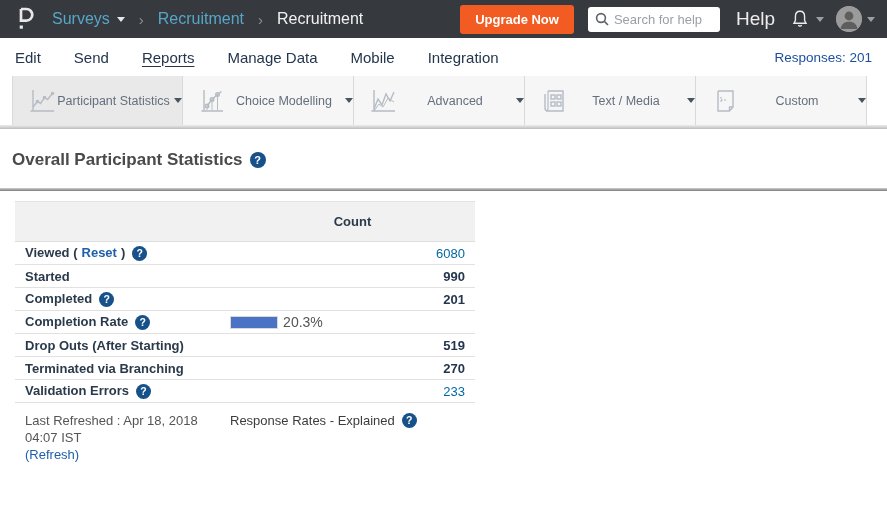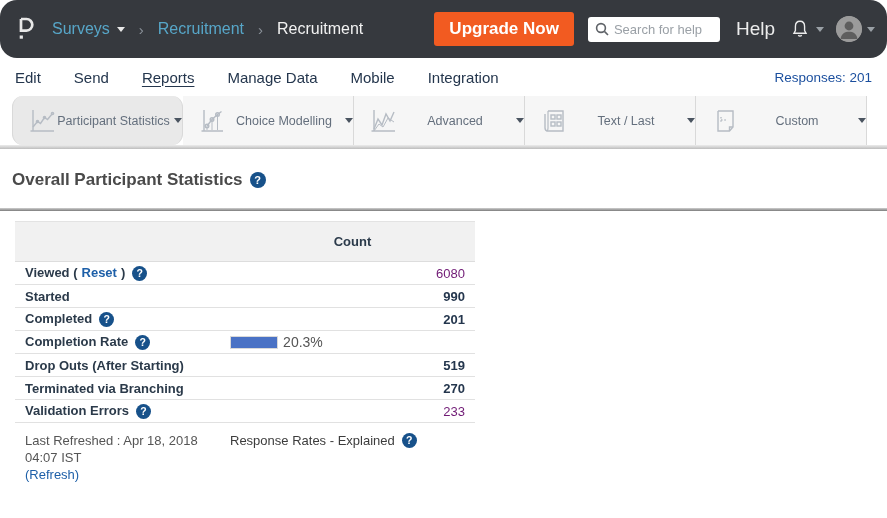--- a/index.html
+++ b/index.html
@@ -1,69 +1,69 @@
 <!DOCTYPE html>
 <html><head>
 <meta charset="utf-8">
 <style>
   * { margin:0; padding:0; box-sizing:border-box; }
   html,body { width:887px; height:518px; background:#fff; overflow:hidden;
               font-family:"Liberation Sans", sans-serif; }
 
   
-  .topbar { height:58px; background:#36393e; display:flex; align-items:center; padding:0 12px;border-radius:17px; }
+  .topbar { height:38px; background:#36393e; display:flex; align-items:center; padding:0 12px; }
   .logo { width:26px; height:30px; display:flex; align-items:center; justify-content:center; margin-right:14px; cursor:pointer; }
   .crumb { font-size:16px; display:flex; align-items:center; }
   .crumb-teal { color:#57a6c8; cursor:pointer; }
   .crumb-sep { color:#8a9199; margin:0 14px; font-size:15px; }
   .crumb-current { color:#f2f2f2; }
   .caret { display:inline-block; width:0; height:0; border-left:4px solid transparent; border-right:4px solid transparent; border-top:5px solid currentColor; margin-left:7px; vertical-align:middle; }
   .caret-light { color:#e8e8e8; }
   .caret-gray { color:#9aa0a6; margin-left:5px; }
   .topbar-right { margin-left:auto; display:flex; align-items:center; }
-  .upgrade-btn { background:#f25b21; color:#fff; font-weight:bold; font-size:17px; border:none; border-radius:3px; padding:7px 15px; cursor:pointer; }
+  .upgrade-btn { background:#f25b21; color:#fff; font-weight:bold; font-size:13px; border:none; border-radius:3px; padding:7px 15px; cursor:pointer; }
   .search-wrap { position:relative; margin-left:14px; }
   .search-wrap svg { position:absolute; left:7px; top:5px; }
   .search-input { width:132px; height:25px; border:none; border-radius:3px; padding:0 6px 0 26px; font-size:13px; color:#333; outline:none; }
   .search-input::placeholder { color:#9aa0a6; }
   .help-link { color:#ececec; font-size:19px; margin-left:16px; cursor:pointer; }
   .bell { margin-left:14px; cursor:pointer; display:flex; align-items:center; }
   .avatar { width:26px; height:26px; border-radius:50%; background:#9b9b9b; overflow:hidden; margin-left:12px; cursor:pointer; }
 
   
   .surveynav { height:38px; background:#fff; display:flex; align-items:center; padding:0 15px; }
   .nav-item { font-size:15px; color:#24364d; margin-right:33px; cursor:pointer; font-weight:500; }
   .nav-item.active { text-decoration:underline; text-underline-offset:3px; }
   .responses { margin-left:auto; color:#1b4f9e; font-size:13.5px; font-weight:500; }
 
   
   .tabstrip { height:49px; display:flex; padding-left:12px; }
   .rtab { width:171px; background:#f6f6f6; border-right:1px solid #d9d9d9; display:flex; align-items:center; padding-left:14px; cursor:pointer; }
   .rtab:first-child { border-left:1px solid #d9d9d9; }
-  .rtab.active { background:#e9e9e9;border-radius:11px; }
+  .rtab.active { background:#e9e9e9; }
   .rtab-label { flex:1; text-align:center; font-size:12.5px; color:#646f7d; font-weight:500; }
   .rtab .caret { border-top-color:#4a5460; margin-left:4px; }
   .rtab-icon { display:flex; }
   .tab-shadow { height:4px; background:linear-gradient(#ececec,#bdbdbd); }
 
   
   .content { padding:0 0 0 12px; }
   .page-title-row { display:flex; align-items:center; padding:21px 0 18px 0; }
   .page-title { font-size:17px; font-weight:bold; color:#4a4a4a; }
   .help-icon { display:inline-block; width:15px; height:15px; border-radius:50%; background:#17518a; color:#fff; font-size:10.5px; font-weight:bold; line-height:15px; text-align:center; margin-left:7px; cursor:pointer; }
   .help-icon::before { content:"?"; }
   .title-divider { height:3px; background:linear-gradient(#cfcfcf,#7c7c7c); margin-left:-12px; }
 
   .stats-table { width:460px; margin:10px 0 0 3px; font-size:13px; }
   .t-header { background:#f1f1f1; border-top:1px solid #e3e3e3; border-bottom:1px solid #dddddd; height:41px; display:flex; align-items:center; }
   .t-header .label-cell { width:215px; }
   .t-header .count-head { flex:1; text-align:center; font-weight:bold; color:#2b3a4a; }
   .t-row { height:23px; display:flex; align-items:center; border-bottom:1px solid #e1e1e1; }
   .label-cell { width:215px; padding-left:10px; color:#2b3a4a; font-weight:bold; }
-  .value-cell { flex:1; text-align:right; padding-right:10px; color:#701a75; }
+  .value-cell { flex:1; text-align:right; padding-right:10px; color:#0369a1; }
   .value-cell.strong { color:#24364d; font-weight:bold; }
   .reset-link { color:#1d5fa8; font-weight:bold; text-decoration:none; margin:0 4px; cursor:pointer; }
   .bar-cell { flex:1; display:flex; align-items:center; }
   .bar-track { width:237px; display:flex; align-items:center; }
   .bar-fill { height:13px; background:#4a72c5; border:1px solid #d9d9d9; }
   .bar-pct { color:#555; margin-left:5px; font-size:14px; }
 
   .table-footer { display:flex; margin:9px 0 0 3px; font-size:13px; color:#555; }
   .tf-left { width:205px; padding-left:10px; line-height:17px; }
   .refresh-link { color:#1d5fa8; text-decoration:none; cursor:pointer; }
@@ -170,21 +170,21 @@
     <span class="rtab-icon">
       <svg width="30" height="30" viewBox="0 0 30 30" fill="none" stroke="#b6bcc4" stroke-width="1.4">
           <path d="M9 5 H24 V25 H9 C7.3 25 6 23.7 6 22 V8"></path>
           <path d="M9 5 C9 5 9 20 9 22 C9 23.7 8.2 25 7.5 25" stroke-width="1.2"></path>
           <rect x="12" y="9" width="4" height="4"></rect>
           <rect x="18" y="9" width="4" height="4"></rect>
           <rect x="12" y="16" width="4" height="4"></rect>
           <rect x="18" y="16" width="4" height="4"></rect>
         </svg>
     </span>
-    <span class="rtab-label">Text / Last</span>
+    <span class="rtab-label">Text / Media</span>
     <span class="caret"></span>
   </div>
   <div class="rtab">
     <span class="rtab-icon">
       <svg width="30" height="30" viewBox="0 0 30 30" fill="none" stroke="#b6bcc4" stroke-width="1.4">
           <path d="M8 5 H23 V21 L19.5 25 H8 V5"></path>
           <path d="M23 21 L19.5 21 L19.5 25"></path>
           <path d="M11 14 H17" stroke-dasharray="1.5 1.8"></path>
           <path d="M11 11 V17" stroke-dasharray="1.5 1.8"></path>
         </svg>

